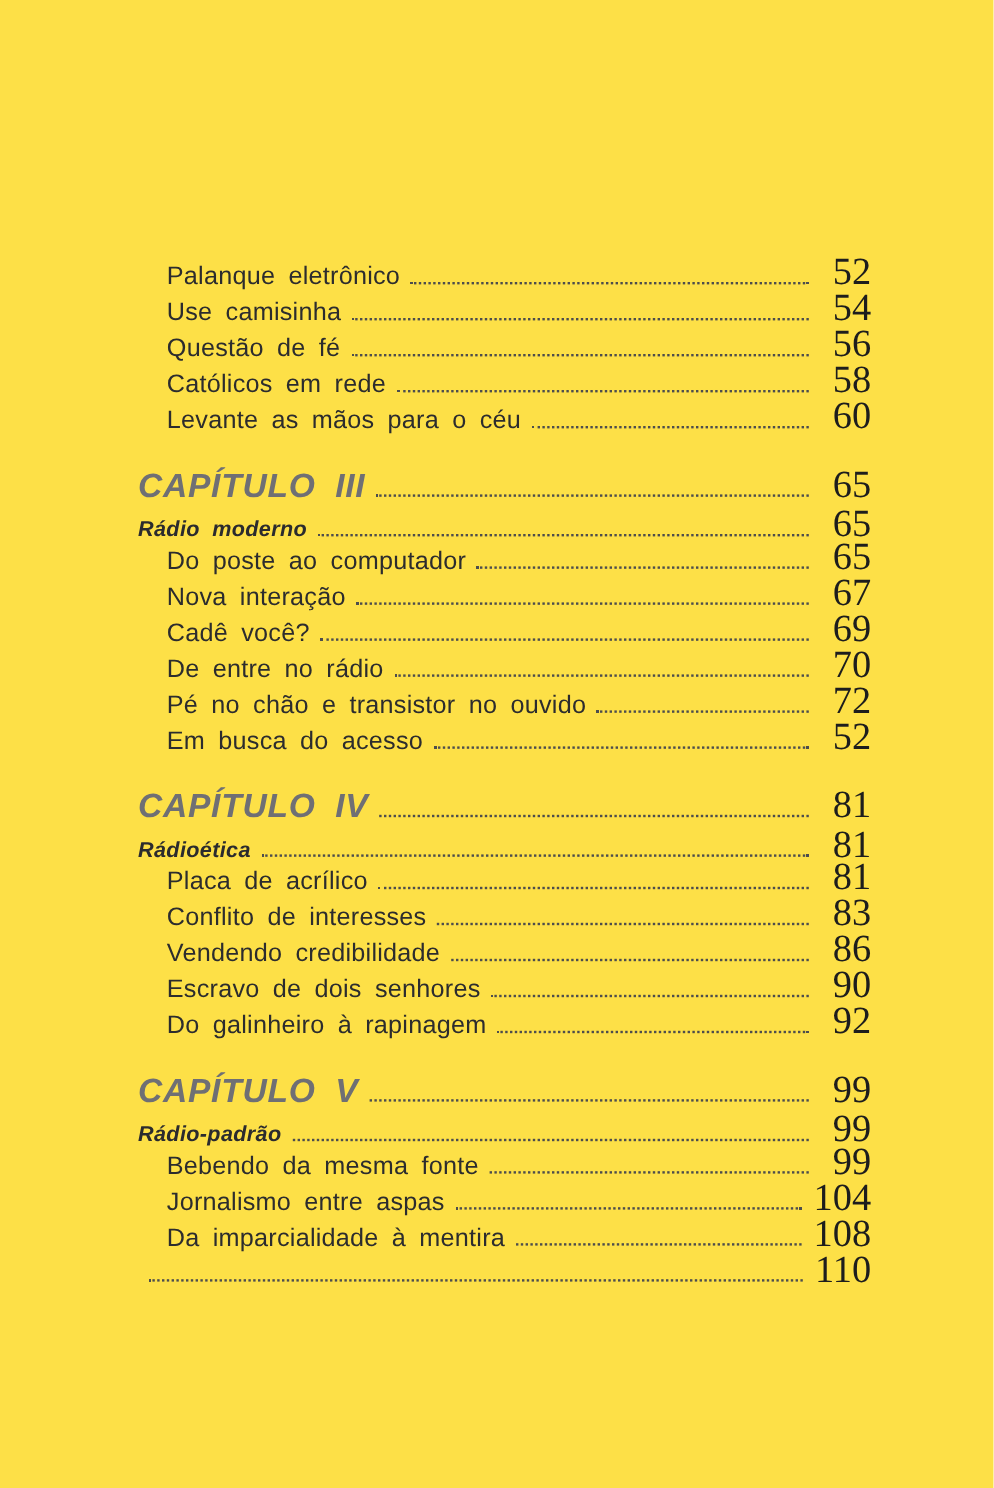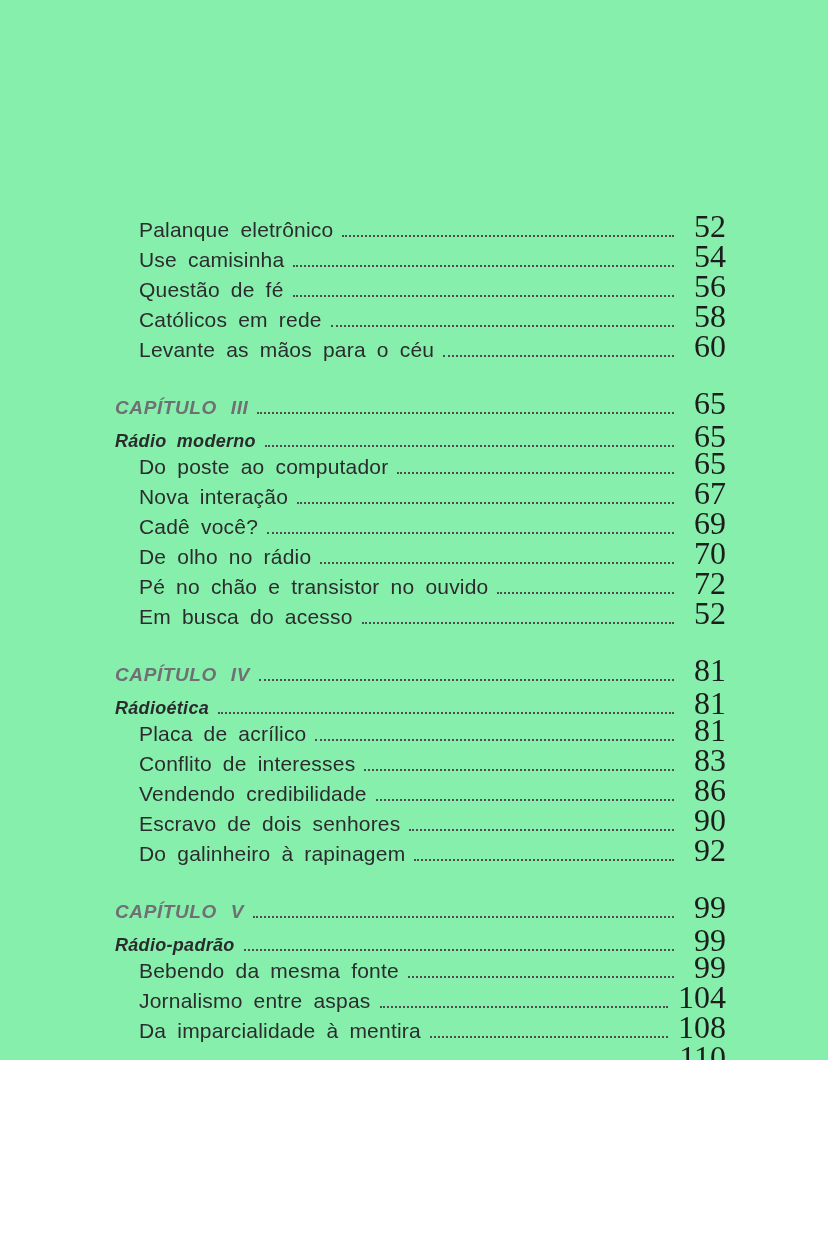--- a/index.html
+++ b/index.html
@@ -8,22 +8,22 @@
     background: #ffffff;
   }
   body {
     width: 828px;
     height: 1240px;
     font-family: "Liberation Sans", sans-serif;
   }
   .page {
     position: relative;
     width: 828px;
-    height: 1060px;
-    background: #86efac;
+    height: 1240px;
+    background: #fde047;
     overflow: hidden;
   }
   .toc {
     position: absolute;
     left: 115px;
     right: 102px;
     top: 208px;
   }
   .section + .section {
     margin-top: 27px;
@@ -37,21 +37,21 @@
     white-space: nowrap;
     word-spacing: 5px;
   }
   .row.item .label {
     padding-left: 24px;
     font-size: 21px;
     color: #2c2c2e;
     letter-spacing: 0.2px;
   }
   .row.chapter .label {
-    font-size: 19px;
+    font-size: 28px;
     font-weight: bold;
     font-style: italic;
     color: #6f6f74;
     letter-spacing: 0.6px;
     word-spacing: 8px;
   }
   .row.subtitle .label {
     font-size: 18px;
     font-weight: bold;
     font-style: italic;
@@ -126,21 +126,21 @@
           <span class="label">Nova interação</span>
           <span class="leader"></span>
           <span class="pagenum">67</span>
         </div>
         <div class="row item">
           <span class="label">Cadê você?</span>
           <span class="leader"></span>
           <span class="pagenum">69</span>
         </div>
         <div class="row item">
-          <span class="label">De olho no rádio</span>
+          <span class="label">De entre no rádio</span>
           <span class="leader"></span>
           <span class="pagenum">70</span>
         </div>
         <div class="row item">
           <span class="label">Pé no chão e transistor no ouvido</span>
           <span class="leader"></span>
           <span class="pagenum">72</span>
         </div>
         <div class="row item">
           <span class="label">Em busca do acesso</span>

